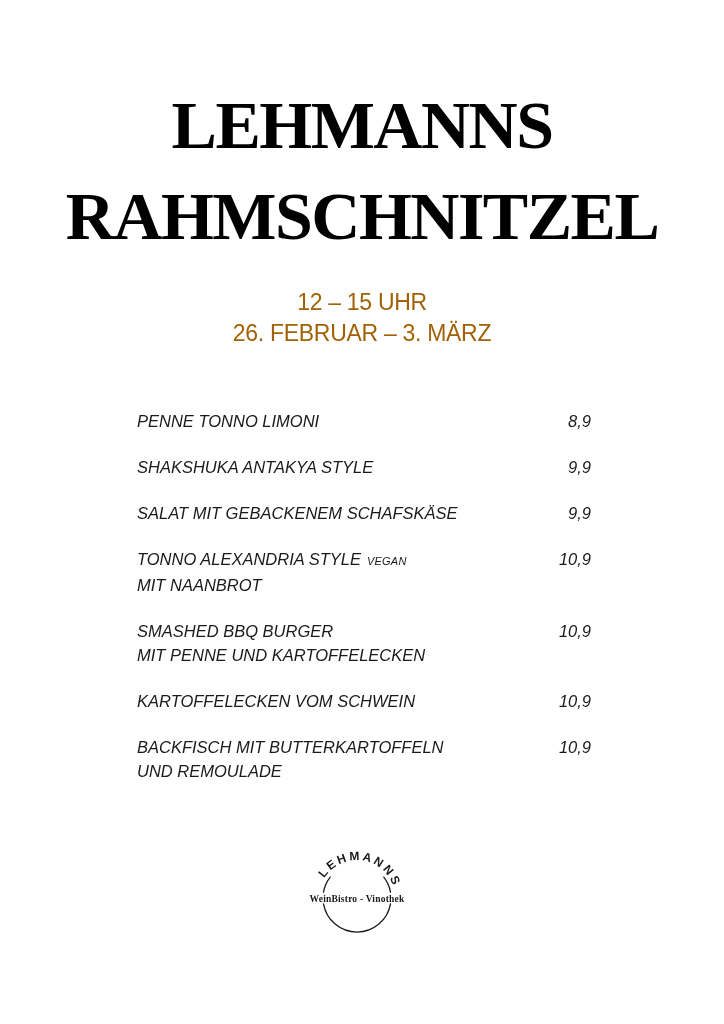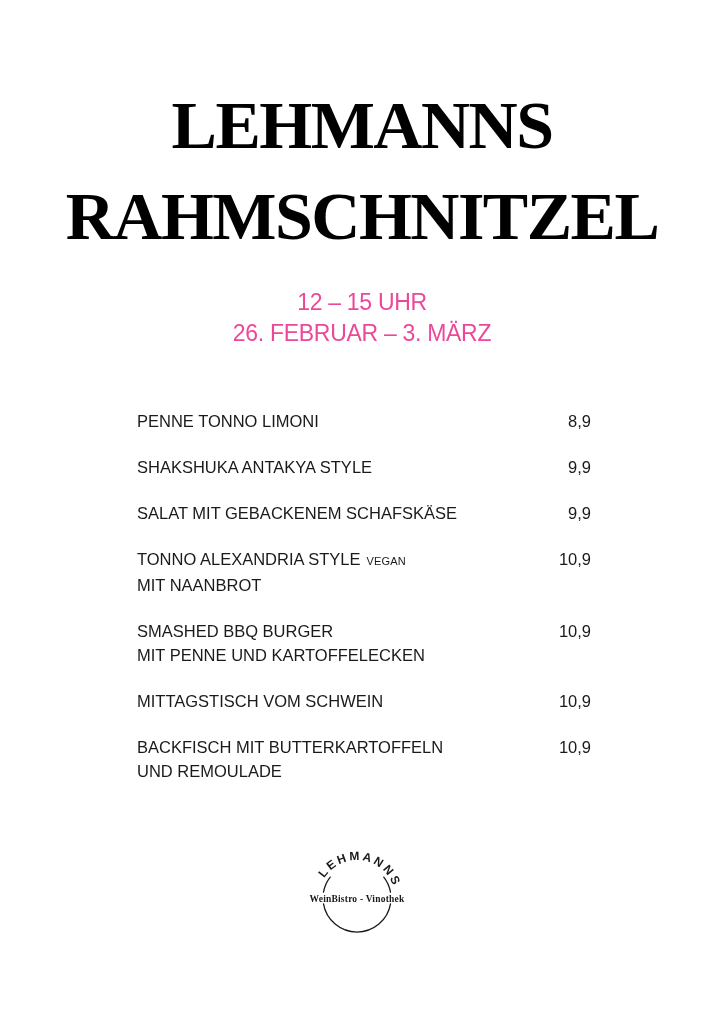--- a/index.html
+++ b/index.html
@@ -32,27 +32,28 @@
   }
   .subtitle {
     position: absolute;
     top: 287px;
     left: 0;
     width: 724px;
     text-align: center;
     font-size: 23px;
     line-height: 31px;
     letter-spacing: -0.3px;
-    color: #ec4899;
+    color: #a16207;
   }
   .menu {
     position: absolute;
     top: 409px;
     left: 137px;
     width: 454px;
+    font-style: italic;
   }
   .menu-row {
     display: flex;
     justify-content: space-between;
     align-items: flex-start;
     margin-bottom: 22px;
     font-size: 16.5px;
     line-height: 24px;
   }
   .item-name-block { flex: 1 1 auto; }
@@ -153,21 +154,21 @@
         <span>SMASHED BBQ BURGER</span>
       </div>
       <div>MIT PENNE UND KARTOFFELECKEN</div>
     </div>
     <div class="item-price">10,9</div>
   </div>
 
   <div class="menu-row">
     <div class="item-name-block">
       <div>
-        <span>MITTAGSTISCH VOM SCHWEIN</span>
+        <span>KARTOFFELECKEN VOM SCHWEIN</span>
       </div>
     </div>
     <div class="item-price">10,9</div>
   </div>
 
   <div class="menu-row">
     <div class="item-name-block">
       <div>
         <span>BACKFISCH MIT BUTTERKARTOFFELN</span>
       </div>

